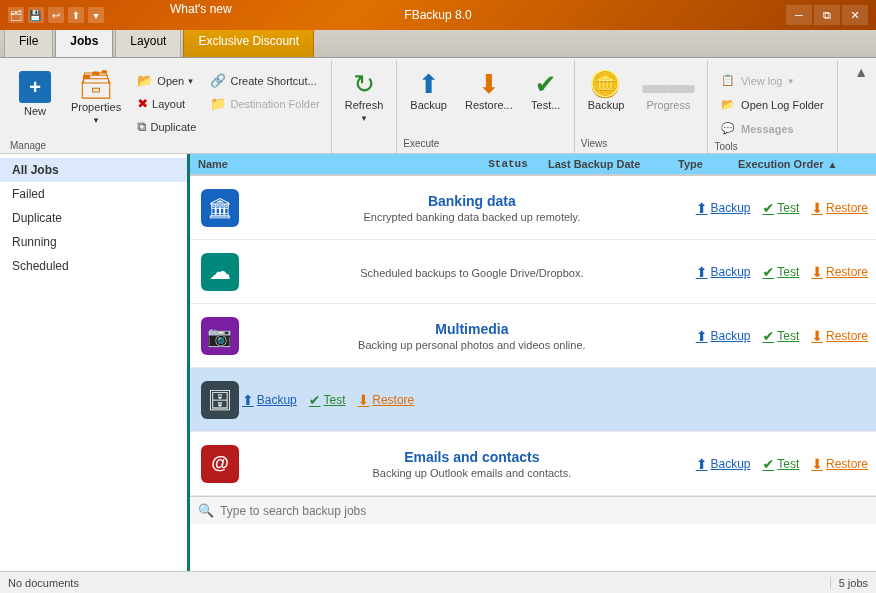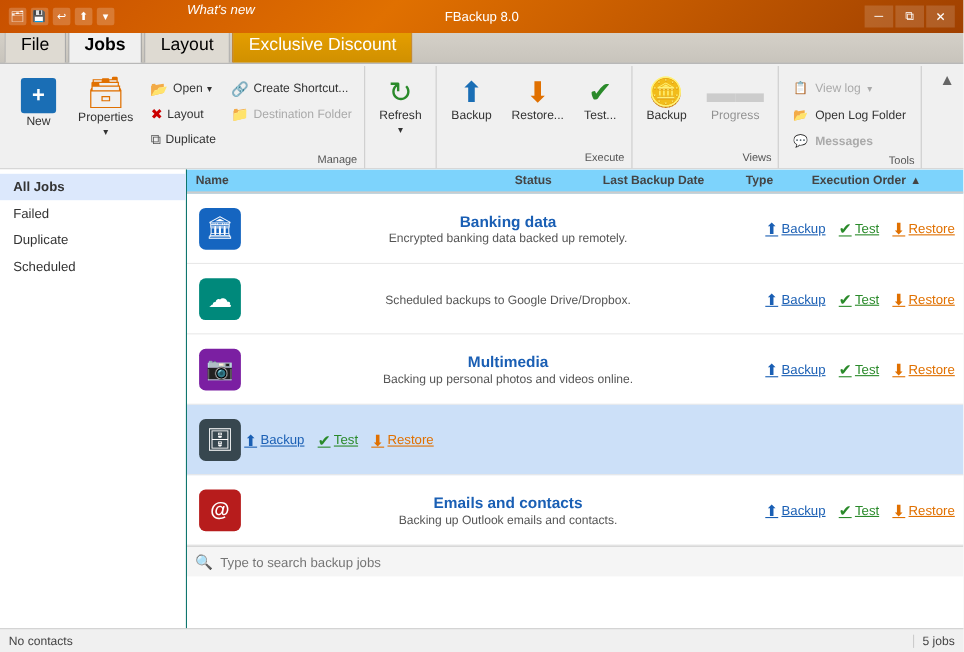--- a/index.html
+++ b/index.html
@@ -28,21 +28,21 @@
       align-items: flex-end;
       padding: 0 4px;
       border-bottom: 1px solid #999;
     }
     .tab {
       padding: 16px 14px;
       height: 24px;
       display: flex;
       align-items: center;
       cursor: pointer;
-      font-size: 16px;
+      font-size: 12px;
       border: 1px solid #aaa;
       border-bottom: none;
       background: #dedad2;
       margin-right: 2px;
       border-radius: 3px 3px 0 0;
     }
     .tab.active {
       background: #f0f0f0;
       border-color: #999;
       font-weight: bold;
@@ -67,21 +67,21 @@
       display: flex;
       flex-direction: column;
       align-items: stretch;
       border-right: 1px solid #ccc;
       padding: 2px 6px;
       min-width: 60px;
     }
     .ribbon-group:last-child { border-right: none; }
     .ribbon-group-label {
       font-size: 10px;
-      text-align: right;
+      text-align: left;
       color: #555;
       margin-top: auto;
       padding-top: 2px;
       padding-bottom: 2px;
     }
     .ribbon-items { display: flex; gap: 4px; flex: 1; align-items: flex-start; padding-top: 4px; }
     .ribbon-btn-large {
       display: flex; flex-direction: column; align-items: center;
       padding: 4px 6px; cursor: pointer; border: 1px solid transparent;
       border-radius: 3px; min-width: 44px; font-size: 11px; background: none;
@@ -101,23 +101,23 @@
     .new-icon { width: 32px; height: 32px; background: #1a6eb5; border-radius: 3px; display: flex; align-items: center; justify-content: center; color: white; font-size: 20px; font-weight: bold; }
 
     
     .ribbon-collapse { margin-left: auto; display: flex; align-items: flex-start; padding: 4px; cursor: pointer; color: #666; font-size: 14px; }
 
     
     .main-layout { display: flex; height: calc(593px - 30px - 28px - 96px - 22px); }
 
     
     .sidebar {
-      width: 170px;
+      width: 190px;
       background: white;
-      border-right: 1px solid #0f766e;
+      border-right: 3px solid #0f766e;
       padding-top: 4px;
       flex-shrink: 0;
     }
     .sidebar-item {
       padding: 5px 12px;
       cursor: pointer;
       font-size: 12px;
       color: #333;
     }
     .sidebar-item.active { background: #dce8fc; font-weight: bold; }
@@ -130,21 +130,21 @@
       display: flex;
       background: #7dd3fc;
       border-bottom: 2px solid #ccc;
       padding: 4px 8px;
       font-size: 11px;
       color: #444;
       font-weight: bold;
       position: sticky; top: 0; z-index: 1;
     }
     .col-name { flex: 1; }
-    .col-status { width: 80px; text-align: left; }
+    .col-status { width: 80px; text-align: center; font-family: Liberation Mono, monospace; }
     .col-date { width: 130px; }
     .col-type { width: 60px; }
     .col-exec { width: 130px; display: flex; align-items: center; gap: 4px; }
 
     
     .job-row {
       display: flex;
       align-items: center;
       padding: 8px 8px;
       border-bottom: 1px solid #e8e8e8;
@@ -213,21 +213,21 @@
 <div class="title-bar">
   <div class="title-bar-icons">
     <div class="title-bar-icon">🗂</div>
     <div class="title-bar-icon">💾</div>
     <div class="title-bar-icon">↩</div>
     <div class="title-bar-icon">⬆</div>
     <div class="title-bar-icon">▾</div>
   </div>
   <div class="title-bar-title">FBackup 8.0</div>
   <div style="position:absolute;left:170px;top:2px;">
-    <span style="color:white;font-size:12px;font-style:italic;">What's new</span>
+    <span style="color:white;font-size:12px;">What's new</span>
   </div>
   <div class="title-bar-controls">
     <button class="title-bar-btn">─</button>
     <button class="title-bar-btn">⧉</button>
     <button class="title-bar-btn close">✕</button>
   </div>
 </div>
 
 <div class="tabs-bar">
   <div class="tab">
@@ -359,20 +359,23 @@
 
   <div class="sidebar">
     <div class="sidebar-item active">
       <span>All Jobs</span>
     </div>
     <div class="sidebar-item">
       <span>Failed</span>
     </div>
     <div class="sidebar-item">
       <span>Duplicate</span>
+    </div>
+    <div class="sidebar-item">
+      <span>Running</span>
     </div>
     <div class="sidebar-item">
       <span>Scheduled</span>
     </div>
   </div>
 
   <div class="content">
 
     <div class="table-header">
       <div class="col-name">Name</div>
@@ -501,15 +504,15 @@
     </div>
 
     <div class="search-bar">
       <div class="search-icon-wrap">🔍</div>
       <input class="search-input" type="text" placeholder="Type to search backup jobs" style="">
     </div>
   </div>
 </div>
 
 <div class="status-bar">
-  <div class="status-left">No contacts</div>
+  <div class="status-left">No documents</div>
   <div class="status-right">5 jobs</div>
 </div>
 
 </body></html>

